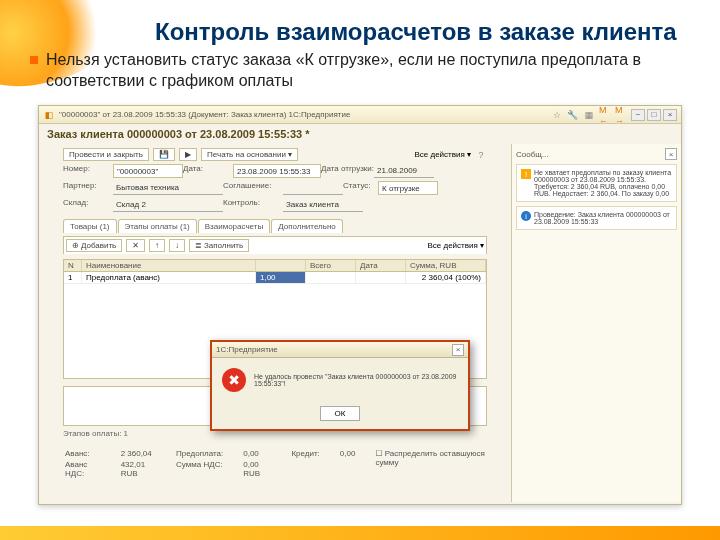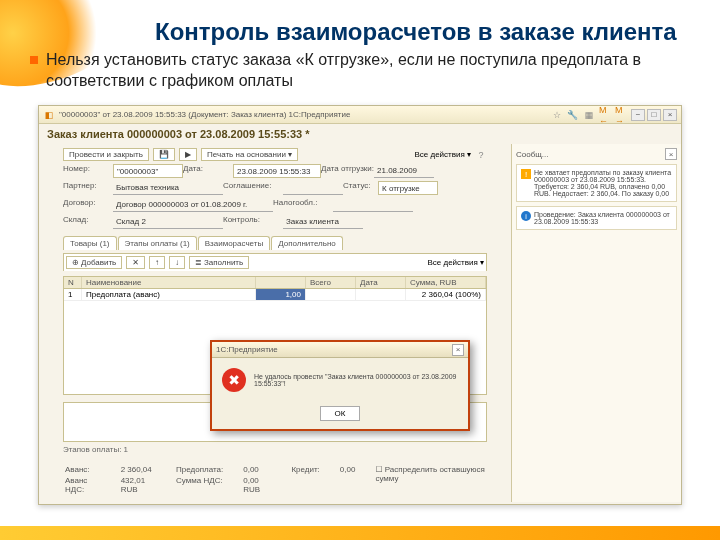--- a/index.html
+++ b/index.html
@@ -103,26 +103,20 @@
       </div>
       <div class="form-row">
         <label>Партнер:</label>
         <span class="inp underline" style="width:110px">Бытовая техника</span>
         <label style="min-width:60px">Соглашение:</label>
         <span class="inp underline" style="width:60px"></span>
         <label style="min-width:35px">Статус:</label>
         <span class="inp" style="width:60px">К отгрузке</span>
       </div>
       <div class="form-row">
-        <label>Договор:</label>
-        <span class="inp underline" style="width:160px">Договор 000000003 от 01.08.2009 г.</span>
-        <label style="min-width:60px">Налогообл.:</label>
-        <span class="inp underline" style="width:80px"></span>
-      </div>
-      <div class="form-row">
         <label>Склад:</label>
         <span class="inp underline" style="width:110px">Склад 2</span>
         <label style="min-width:60px">Контроль:</label>
         <span class="inp underline" style="width:80px">Заказ клиента</span>
       </div>
 
       <div class="tabs">
         <div class="tab">Товары (1)</div>
         <div class="tab">Этапы оплаты (1)</div>
         <div class="tab">Взаиморасчеты</div>
@@ -143,21 +137,21 @@
           <div class="th" style="width:18px">N</div>
           <div class="th" style="flex:1">Наименование</div>
           <div class="th" style="width:50px"></div>
           <div class="th" style="width:50px">Всего</div>
           <div class="th" style="width:50px">Дата</div>
           <div class="th" style="width:80px">Сумма, RUB</div>
         </div>
         <div class="trow">
           <div class="td" style="width:18px">1</div>
           <div class="td" style="flex:1">Предоплата (аванс)</div>
-          <div class="td sel" style="width:50px;text-align:right">1,00</div>
+          <div class="td sel" style="width:50px;text-align:left">1,00</div>
           <div class="td" style="width:50px"></div>
           <div class="td" style="width:50px"></div>
           <div class="td" style="width:80px;text-align:right">2 360,04 (100%)</div>
         </div>
       </div>
 
       <div class="summary-area"></div>
 
       <div class="form-row" style="font-size:8px;color:#666">
         <span>Этапов оплаты: 1</span>

